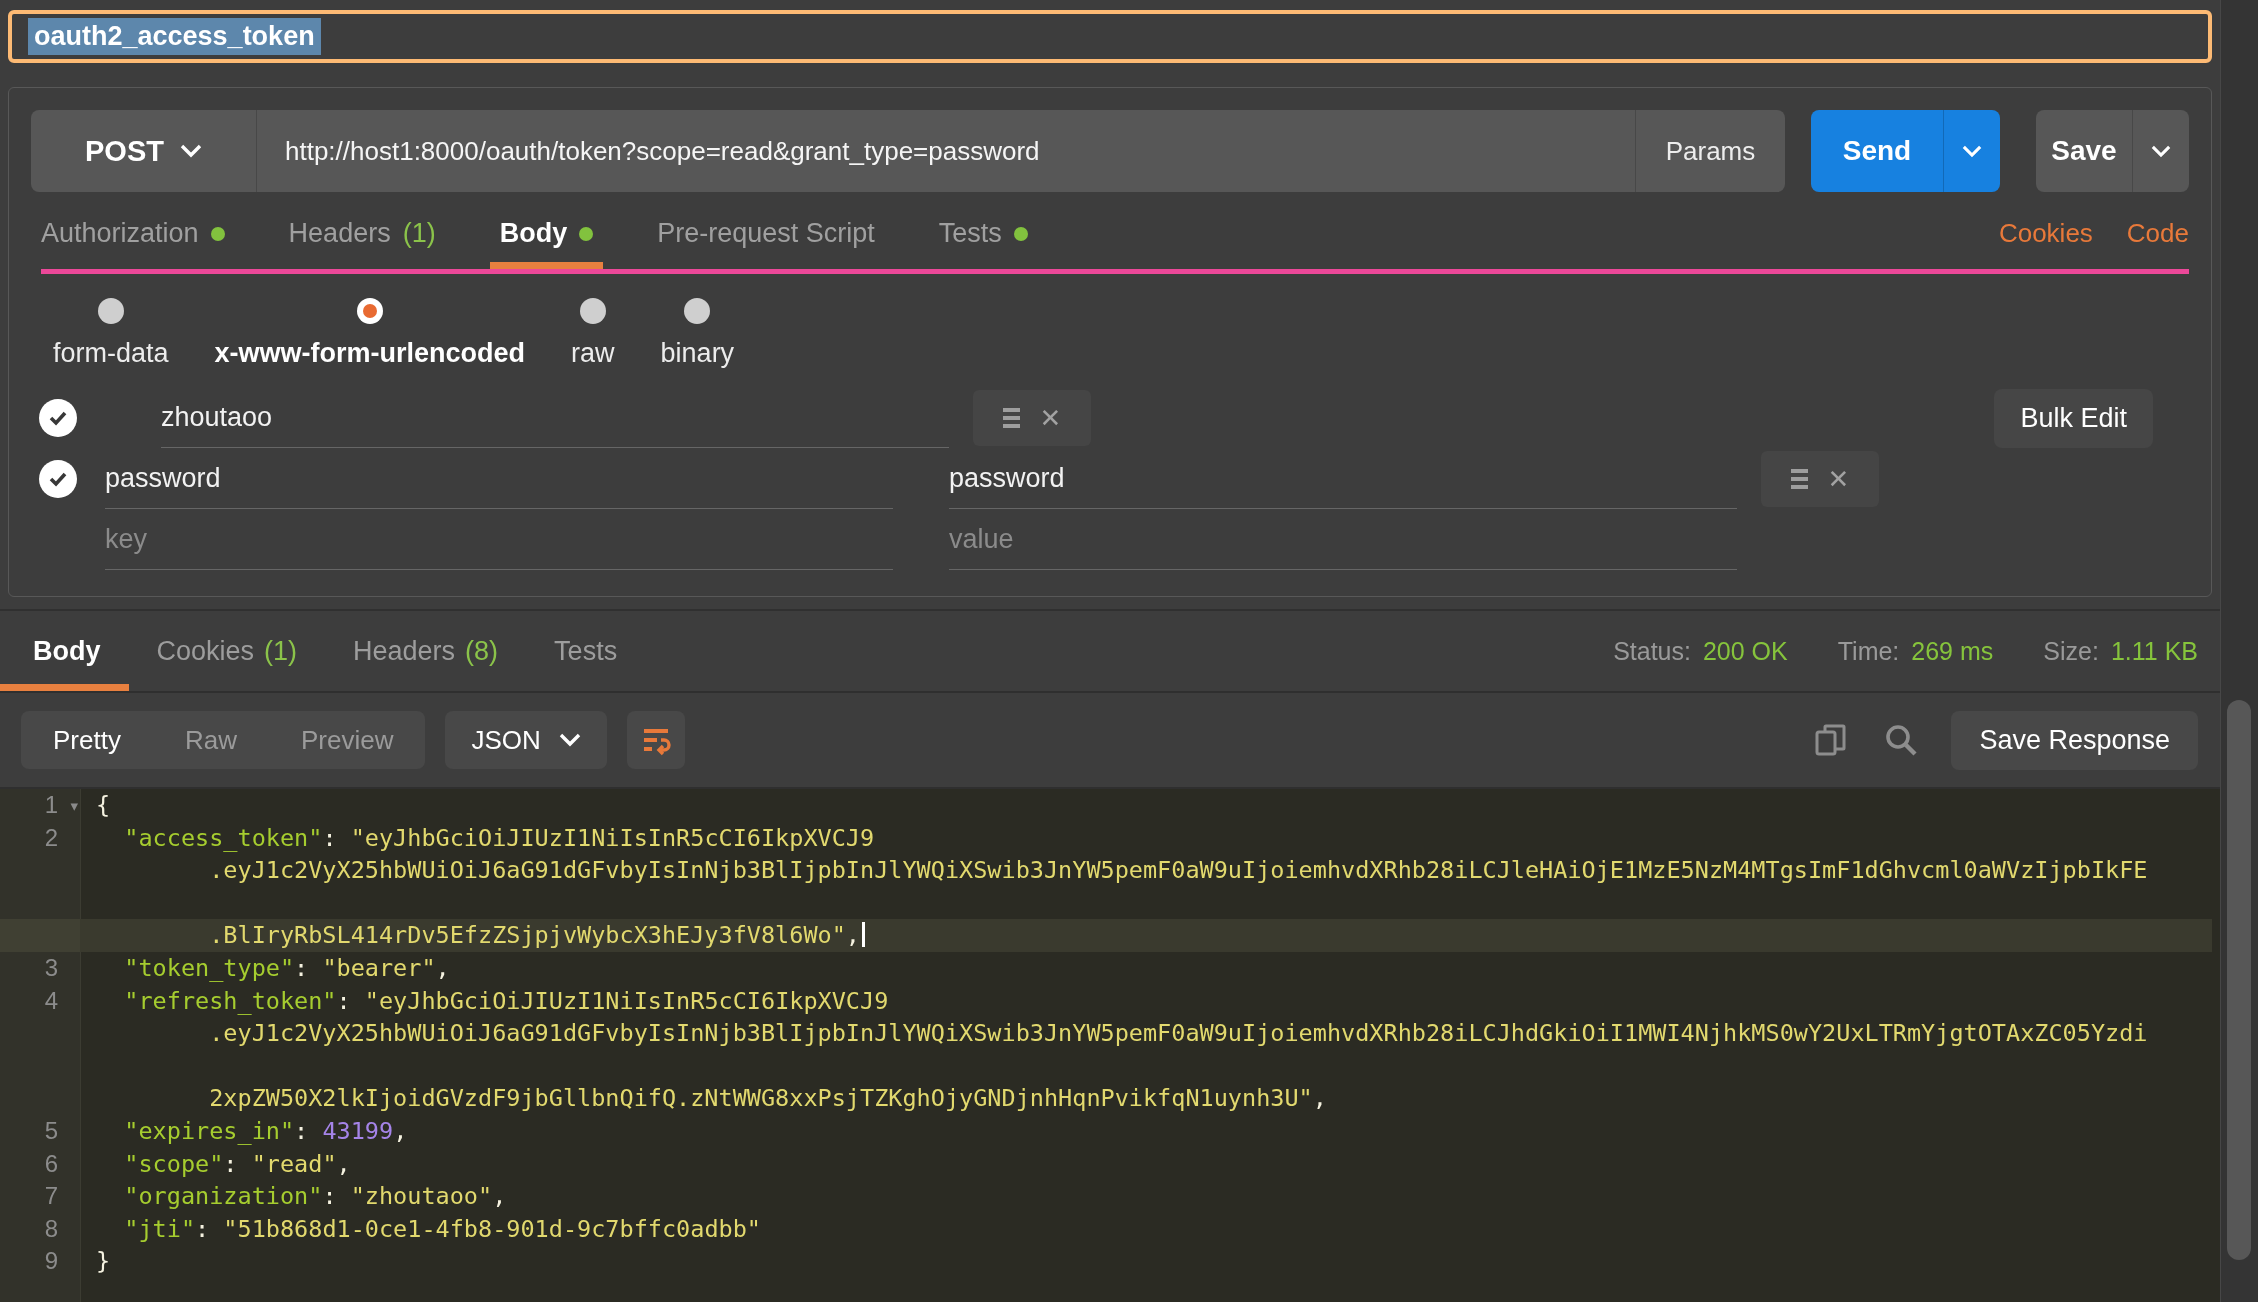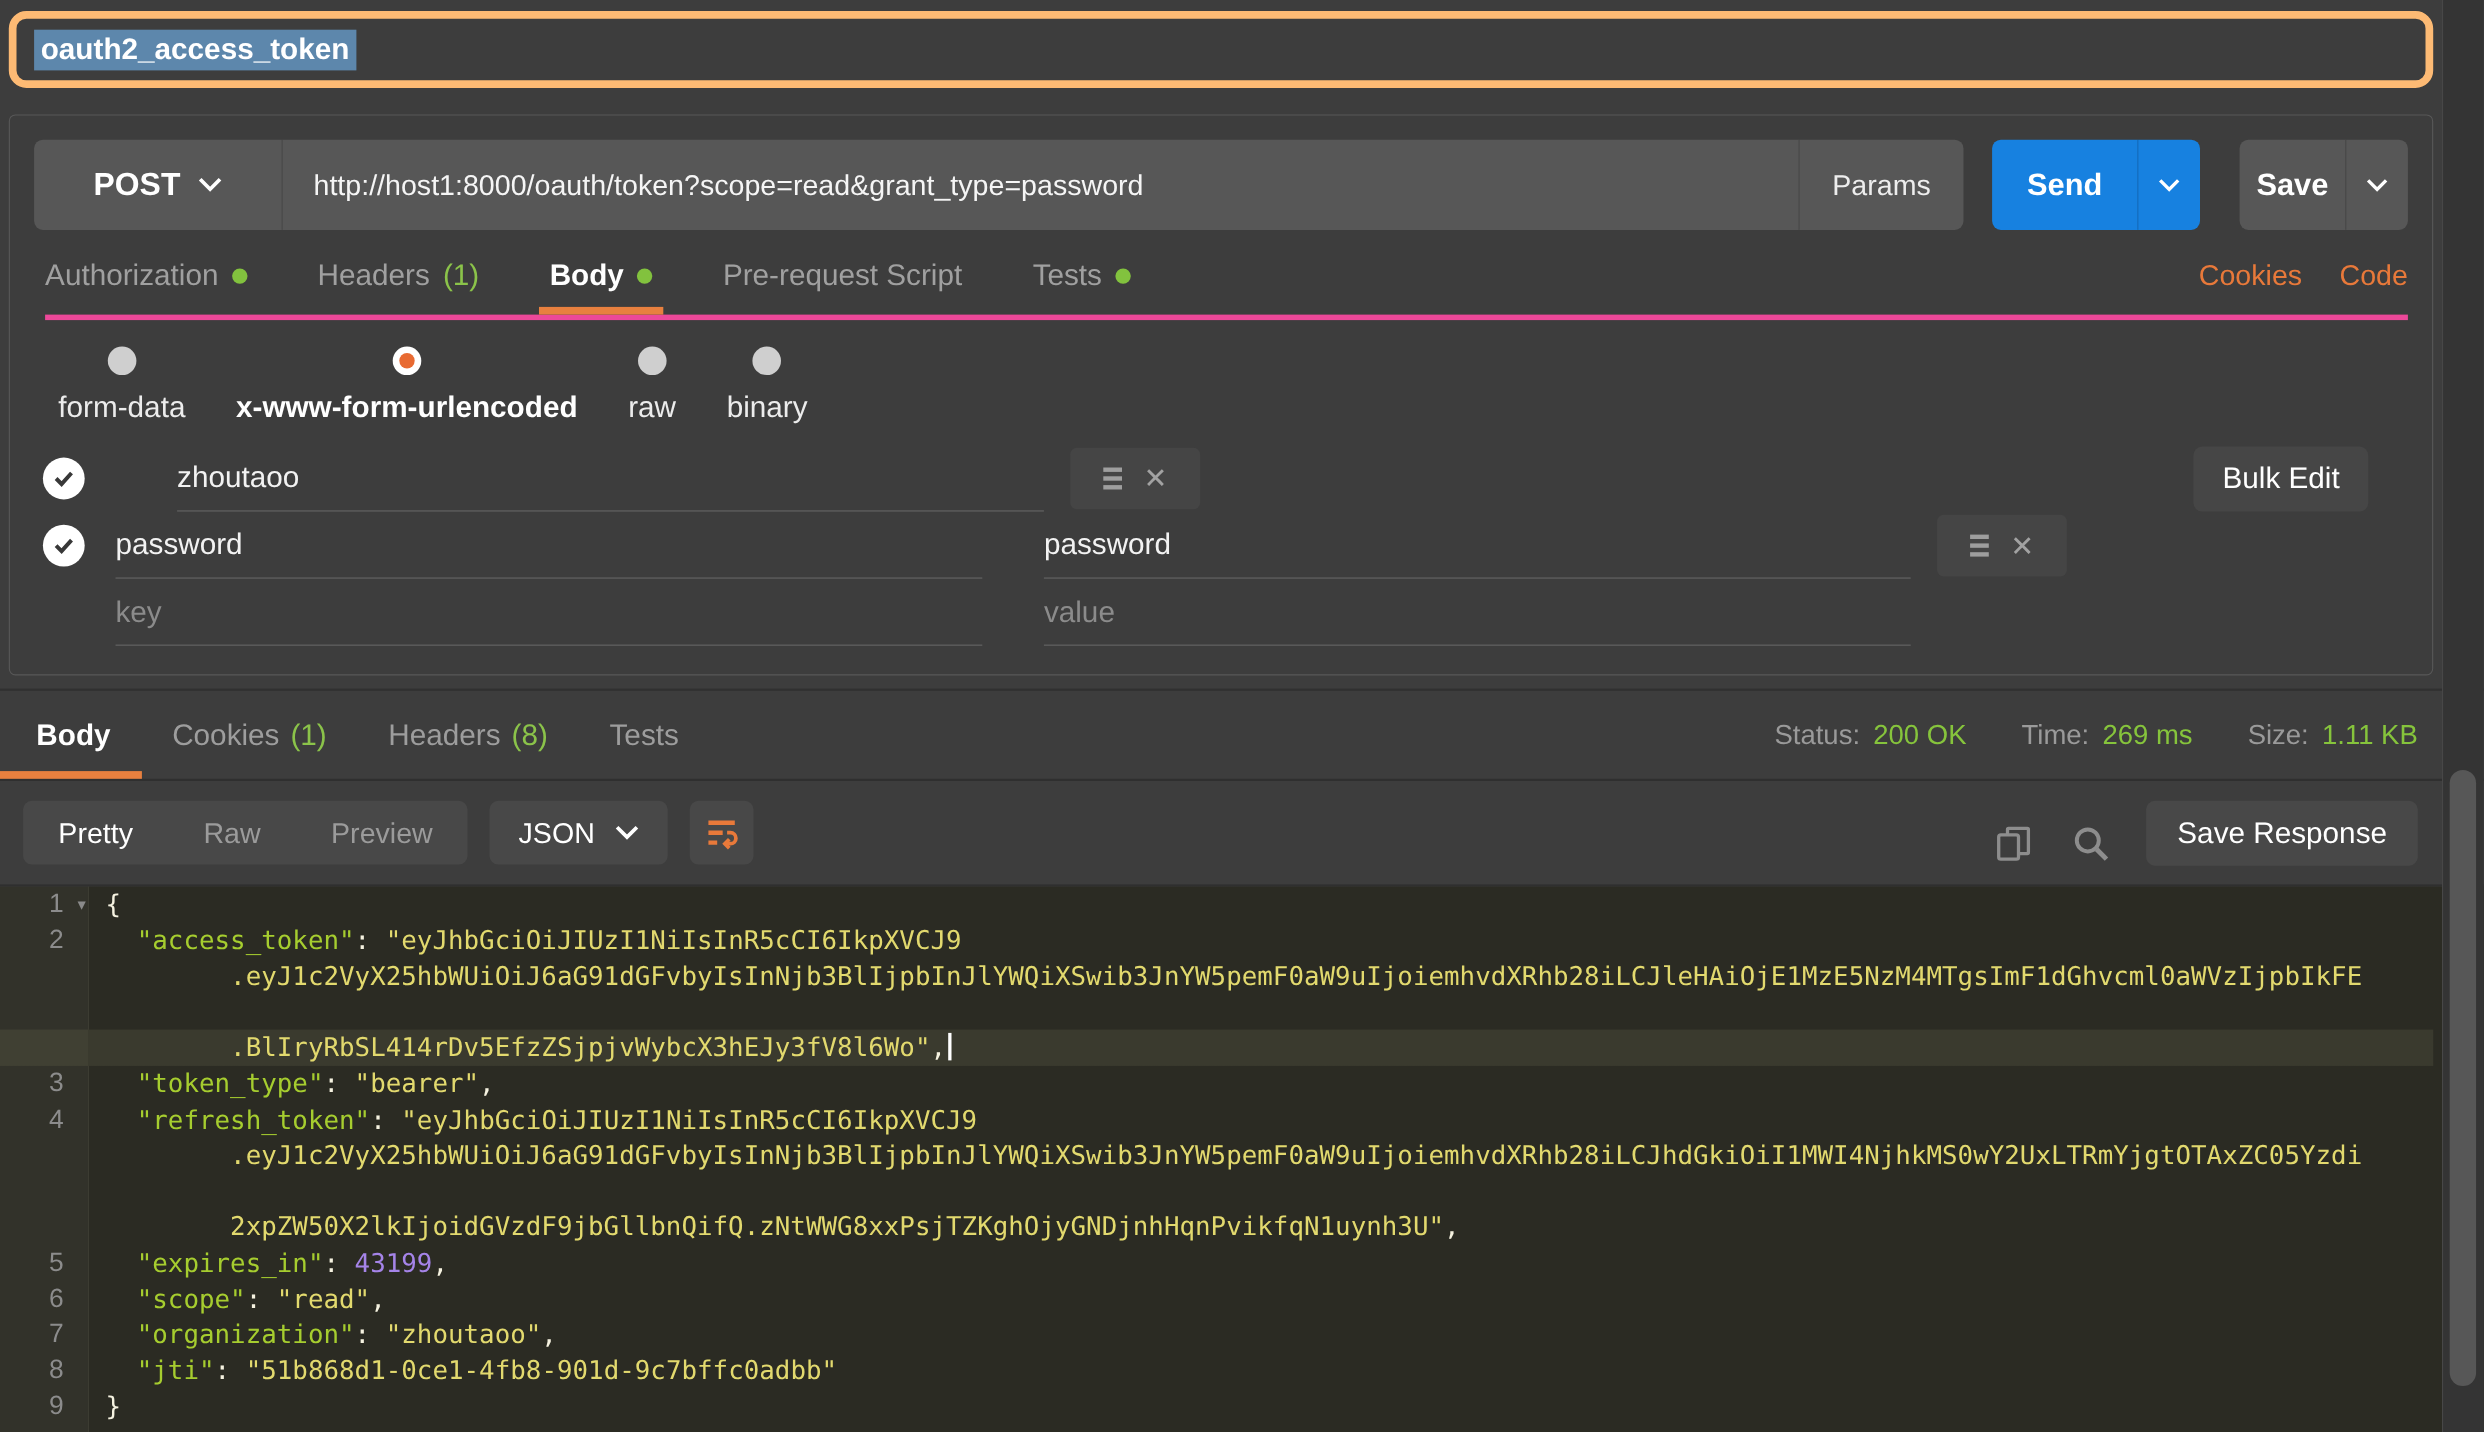--- a/index.html
+++ b/index.html
@@ -7,23 +7,23 @@
   body {
     background:#3d3d3d;
     font-family:"Liberation Sans", sans-serif;
     color:#e6e6e6;
     position:relative;
   }
 
   
   .title-card {
     margin:10px 46px 0 8px;
-    height:70px;
-    border:7px solid #fdba74;
-    border-radius:16px;
+    height:53px;
+    border:4px solid #fdba74;
+    border-radius:6px;
     display:flex; align-items:center;
     padding-left:16px;
   }
   .title-sel {
     background:#5d87ac;
     color:#ffffff;
     font-size:27px; font-weight:bold;
     padding:3px 6px;
   }
 
@@ -122,21 +122,21 @@
   .meta-item .mv { color:#86c43c; }
 
   .resp-toolbar { display:flex; align-items:center; height:96px; padding:0 60px 0 21px; border-bottom:2px solid #2f2f2f; }
   .seg-group { display:flex; background:#484848; border-radius:8px; overflow:hidden; height:58px; }
   .seg { display:flex; align-items:center; padding:0 32px; font-size:26px; color:#9b9b9b; cursor:pointer; }
   .seg.active { color:#ffffff; }
   .fmt-btn { margin-left:20px; height:58px; background:#484848; border-radius:8px;
     display:flex; align-items:center; gap:18px; padding:0 26px; font-size:26px; color:#fff; cursor:pointer; }
   .wrap-btn { margin-left:20px; width:58px; height:58px; background:#484848; border-radius:8px;
     display:flex; align-items:center; justify-content:center; cursor:pointer; }
-  .resp-actions { margin-left:auto; display:flex; align-items:flex-end; gap:30px; }
+  .resp-actions { margin-left:auto; display:flex; align-items:center; gap:30px; }
   .icon-btn { width:40px; height:40px; display:flex; align-items:center; justify-content:center; cursor:pointer; }
   .save-resp { background:#484848; border-radius:8px; padding:14px 28px; font-size:27px; color:#fff; cursor:pointer; }
 
   
   .code-area {
     height:524px; overflow:hidden; padding-right:46px;
     background:linear-gradient(90deg,#32322a 0,#32322a 80px,#3c3c32 80px,#3c3c32 81px,#2b2b23 81px);
   }
   .cl { display:flex; height:32.6px; line-height:32.6px; white-space:pre;
     font-family:"DejaVu Sans Mono", monospace; font-size:23.5px; }

